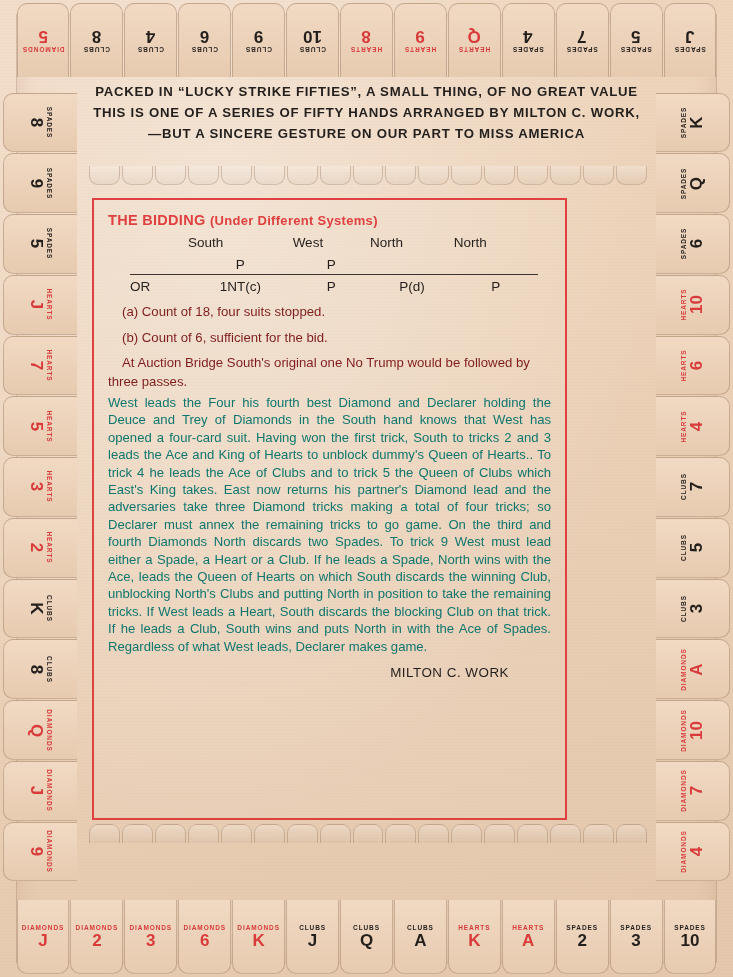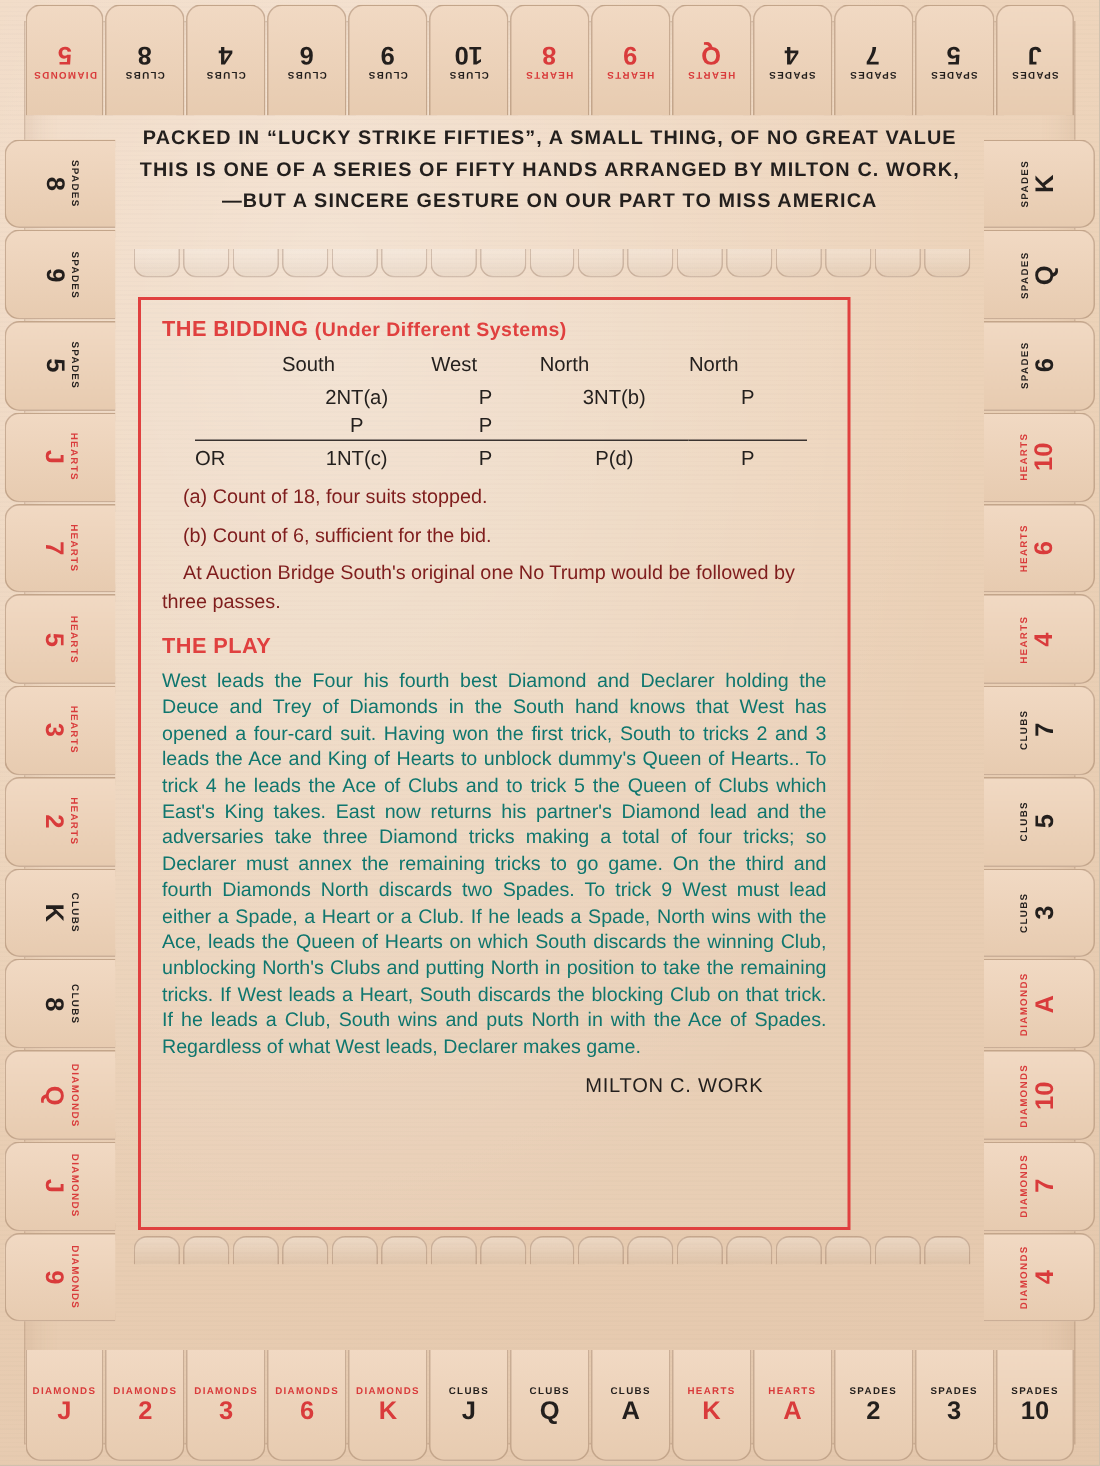--- a/index.html
+++ b/index.html
@@ -566,27 +566,20 @@
       <thead>
         <tr>
           <th class="lbl"></th>
           <th>South</th>
           <th>West</th>
           <th>North</th>
           <th>North</th>
         </tr>
       </thead>
       <tbody>
-        <tr>
-          <td class="lbl"></td>
-          <td>2NT(a)</td>
-          <td>P</td>
-          <td>3NT(b)</td>
-          <td>P</td>
-        </tr>
         <tr>
           <td class="lbl"></td>
           <td>P</td>
           <td>P</td>
           <td></td>
           <td></td>
         </tr>
         <tr class="ruled">
           <td class="lbl">OR</td>
           <td>1NT(c)</td>
@@ -594,19 +587,18 @@
           <td>P(d)</td>
           <td>P</td>
         </tr>
       </tbody>
     </table>
 
     <div class="note">(a) Count of 18, four suits stopped.</div>
     <div class="note">(b) Count of 6, sufficient for the bid.</div>
     <div class="note">At Auction Bridge South's original one No Trump would be followed by three passes.</div>
 
-    <div class="sect-title" style="margin-top:12px;">THE PLAY</div>
 
     <div class="play-body">West leads the Four his fourth best Diamond  and Declarer holding the Deuce and Trey of Diamonds in the South hand knows that West has opened a four-card suit.  Having won the first trick, South to tricks 2 and 3 leads the Ace and King of Hearts to unblock dummy's Queen of Hearts..  To trick 4 he leads the Ace of Clubs and to trick 5 the Queen of Clubs which East's King takes.  East now returns his partner's Diamond lead and the adversaries take three Diamond tricks making a total of four tricks; so Declarer must annex the remaining tricks to go game.  On the third and fourth Diamonds North discards two Spades.  To trick 9 West must lead either a Spade, a Heart or a Club.  If he leads a Spade, North wins with the Ace, leads the Queen of Hearts on which South discards the winning Club, unblocking North's Clubs and putting North in position to take the remaining tricks.  If West leads a Heart, South discards the blocking Club on that trick.  If he leads a Club, South wins and puts North in with the Ace of Spades.  Regardless of what West leads, Declarer makes game.</div>
 
     <div class="signature">MILTON C. WORK</div>
   </div>
 </div>
 
 </body></html>

